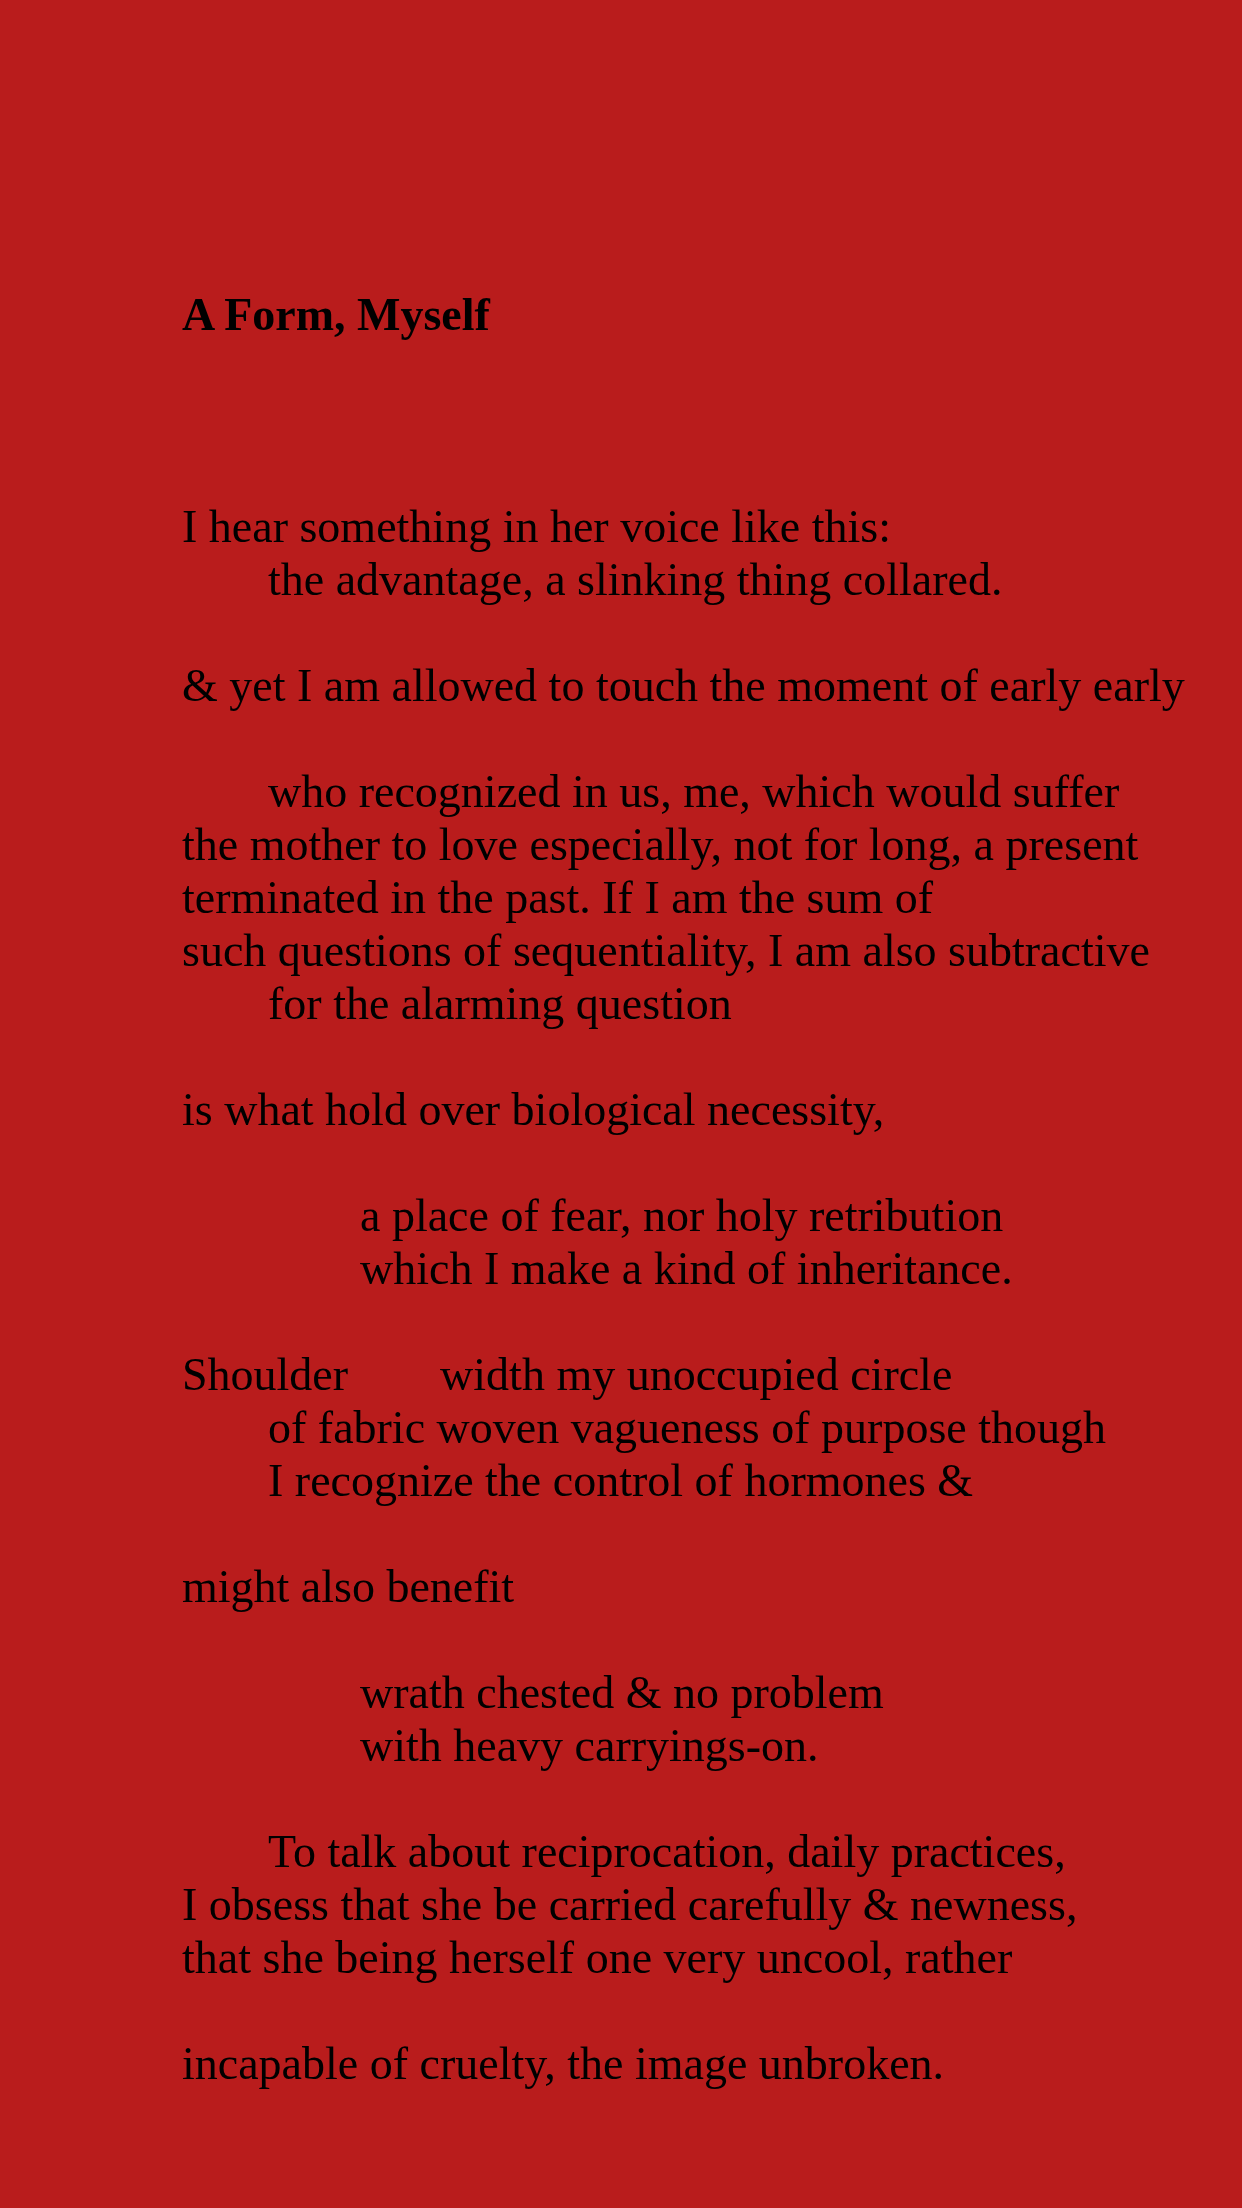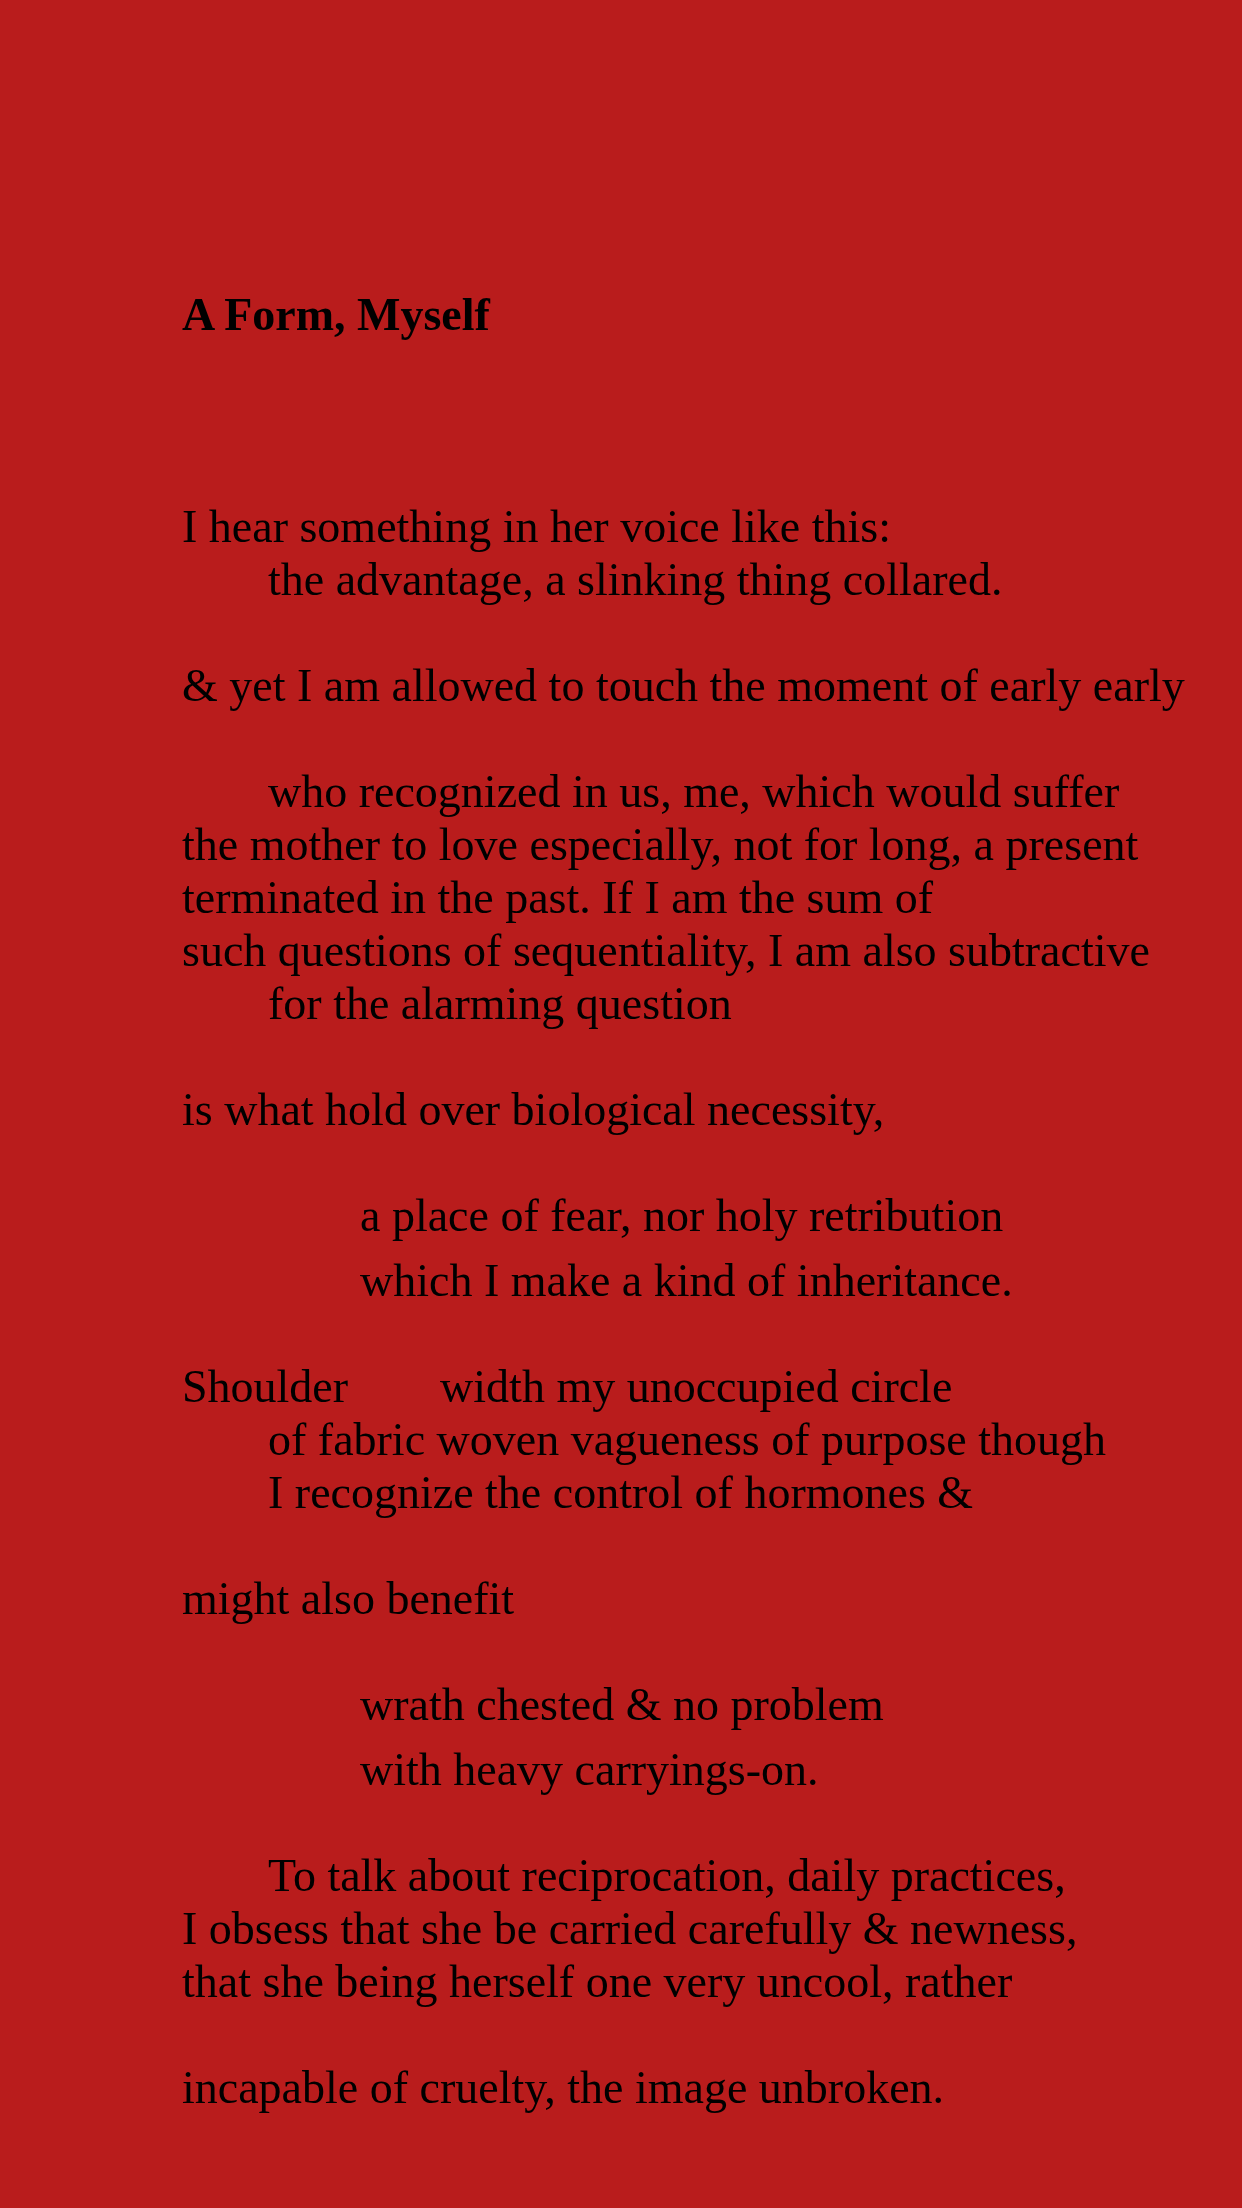--- a/index.html
+++ b/index.html
@@ -32,21 +32,21 @@
     line-height: 53px;
   }
   .stanza {
     margin: 0 0 53px 0;
   }
   .line {
     min-height: 53px;
   }
   .indent-0 { padding-left: 0; font-family: Liberation Serif, serif; }
   .indent-1 { padding-left: 86px; }
-  .indent-2 { padding-left: 178px; margin-top: 12px; }
+  .indent-2 { padding-left: 178px; }
 </style>
 </head>
 <body>
 
 <div class="page">
   <div class="poem">
     <div class="poem-title">A Form, Myself</div>
     <div id="poem-body"><div class="stanza"><div class="line indent-0">I hear something in her voice like this:</div><div class="line indent-1">the advantage, a slinking thing collared.</div></div><div class="stanza"><div class="line indent-0">&amp; yet I am allowed to touch the moment of early early</div></div><div class="stanza"><div class="line indent-1">who recognized in us, me, which would suffer</div><div class="line indent-0">the mother to love especially, not for long, a present</div><div class="line indent-0">terminated in the past. If I am the sum of</div><div class="line indent-0">such questions of sequentiality, I am also subtractive</div><div class="line indent-1">for the alarming question</div></div><div class="stanza"><div class="line indent-0">is what hold over biological necessity,</div></div><div class="stanza"><div class="line indent-2">a place of fear, nor holy retribution</div><div class="line indent-2">which I make a kind of inheritance.</div></div><div class="stanza"><div class="line indent-0">Shoulder        width my unoccupied circle</div><div class="line indent-1">of fabric woven vagueness of purpose though</div><div class="line indent-1">I recognize the control of hormones &amp;</div></div><div class="stanza"><div class="line indent-0">might also benefit</div></div><div class="stanza"><div class="line indent-2">wrath chested &amp; no problem</div><div class="line indent-2">with heavy carryings-on.</div></div><div class="stanza"><div class="line indent-1">To talk about reciprocation, daily practices,</div><div class="line indent-0">I obsess that she be carried carefully &amp; newness,</div><div class="line indent-0">that she being herself one very uncool, rather</div></div><div class="stanza"><div class="line indent-0">incapable of cruelty, the image unbroken.</div></div></div>
   </div>
 </div>

